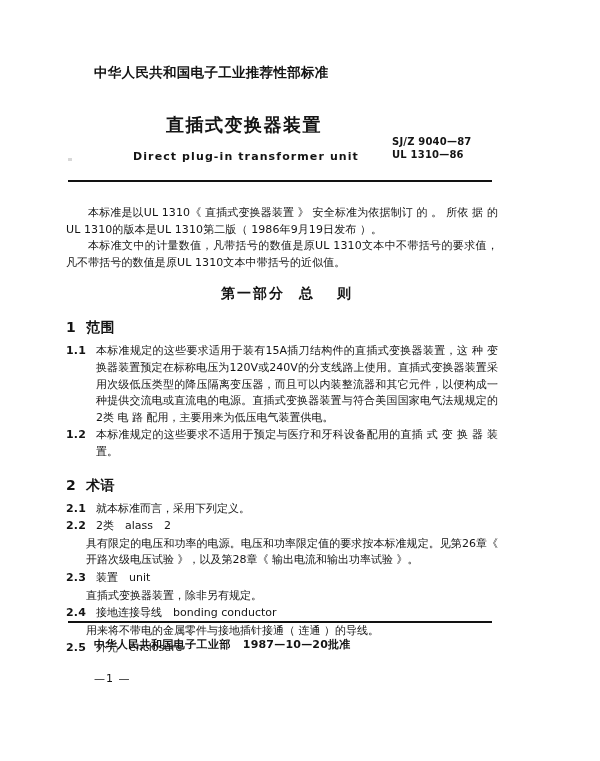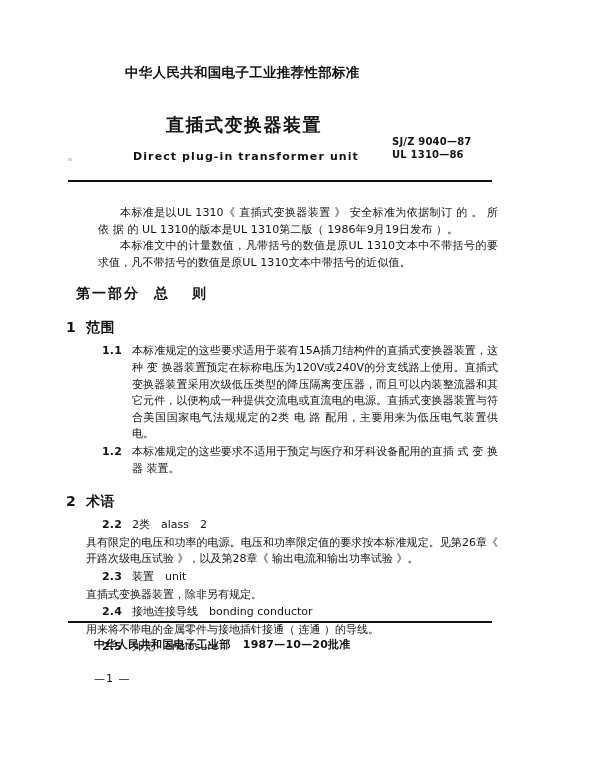--- a/index.html
+++ b/index.html
@@ -26,21 +26,20 @@
 
   
   .masthead {
     position: absolute;
     left: 94px;
     top: 64px;
     font-size: 13.5px;
     font-weight: bold;
     letter-spacing: 0.3px;
     white-space: nowrap;
-    margin-left: 31px;
   }
 
   .std-codes {
     position: absolute;
     left: 392px;
     top: 95px;
     font-size: 10px;
     font-weight: bold;
     line-height: 13px;
     letter-spacing: 0.2px;
@@ -105,25 +104,25 @@
     width: 432px;
   }
 
   .para {
     font-size: 11px;
     line-height: 16.6px;
     text-align: justify;
     margin: 0;
     letter-spacing: 0.1px;
   }
-  .para.indent { text-indent: 22px; margin-left: 32px; }
+  .para.indent { text-indent: 22px; }
 
   .part-heading {
     margin: 14px 0 0 0;
-    text-align: left;
+    text-align: center;
     font-size: 14px;
     font-weight: bold;
     letter-spacing: 2px;
     padding-left: 10px;
   }
   .part-heading .gap { display: inline-block; width: 14px; }
   .part-heading .gap2 { display: inline-block; width: 22px; }
 
   .sec-heading {
     margin: 16px 0 6px 0;
@@ -136,21 +135,20 @@
   .clause {
     display: flex;
     margin: 0 0 1px 0;
   }
   .clause .cnum {
     flex: 0 0 30px;
     font-size: 11px;
     font-weight: bold;
     line-height: 16.6px;
     letter-spacing: 0.2px;
-    margin-left: 36px;
   }
   .clause .ctext {
     flex: 1 1 auto;
     font-size: 11px;
     line-height: 16.6px;
     text-align: justify;
   }
   .clause .ctext.tight { text-align: left; }
 
   .term-def {
@@ -220,20 +218,24 @@
 
     <div class="clause">
       <div class="cnum">1.2</div>
       <div class="ctext">本标准规定的这些要求不适用于预定与医疗和牙科设备配用的直插 式 变 换 器 装置。</div>
     </div>
 
     <div class="sec-heading">
       <span class="num">2</span><span>术语</span>
     </div>
 
+    <div class="clause">
+      <div class="cnum">2.1</div>
+      <div class="ctext tight">就本标准而言，采用下列定义。</div>
+    </div>
 
     <div class="clause">
       <div class="cnum">2.2</div>
       <div class="ctext tight">2类　alass　2</div>
     </div>
     <div class="term-def">具有限定的电压和功率的电源。电压和功率限定值的要求按本标准规定。见第26章《 开路次级电压试验 》，以及第28章《 输出电流和输出功率试验 》。</div>
 
     <div class="clause">
       <div class="cnum">2.3</div>
       <div class="ctext tight">装置　unit</div>

